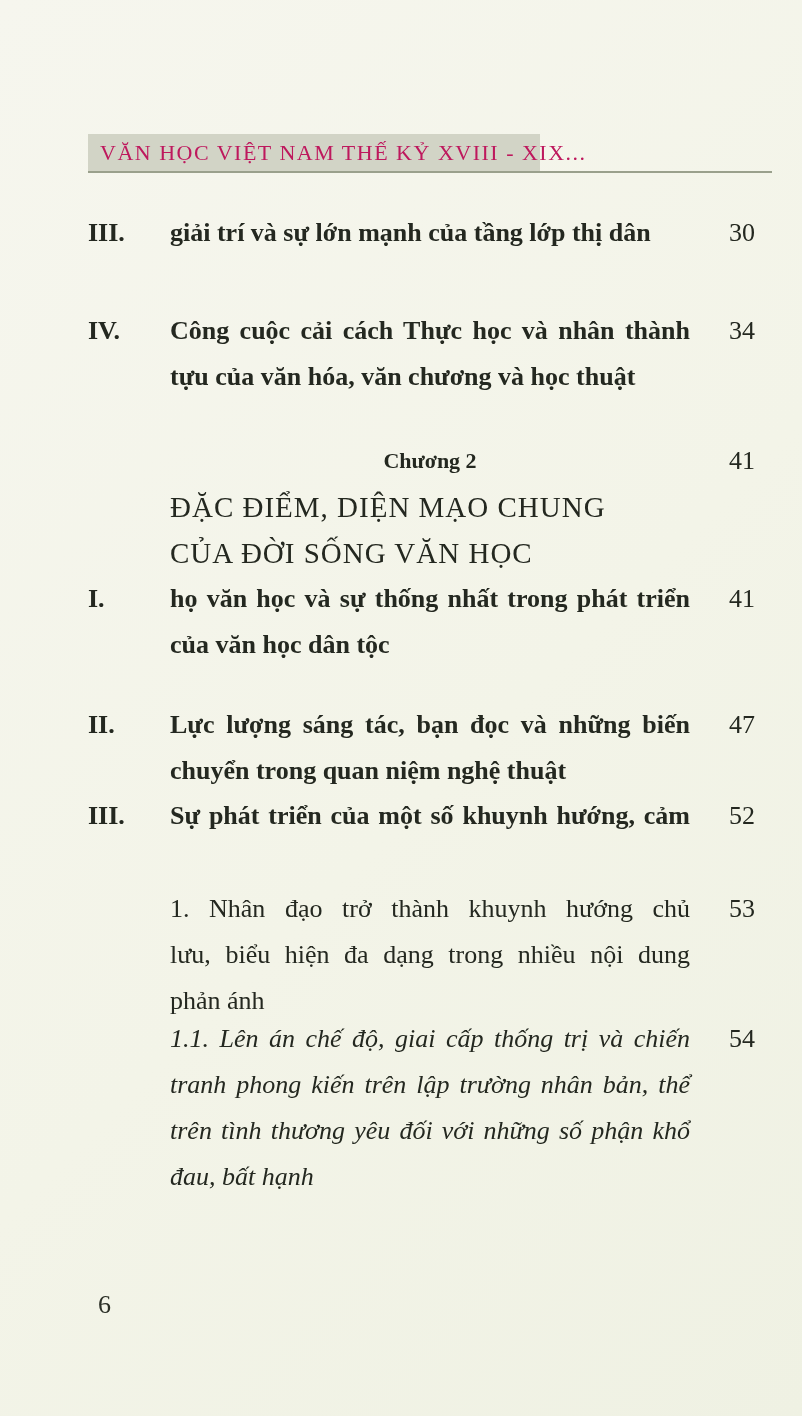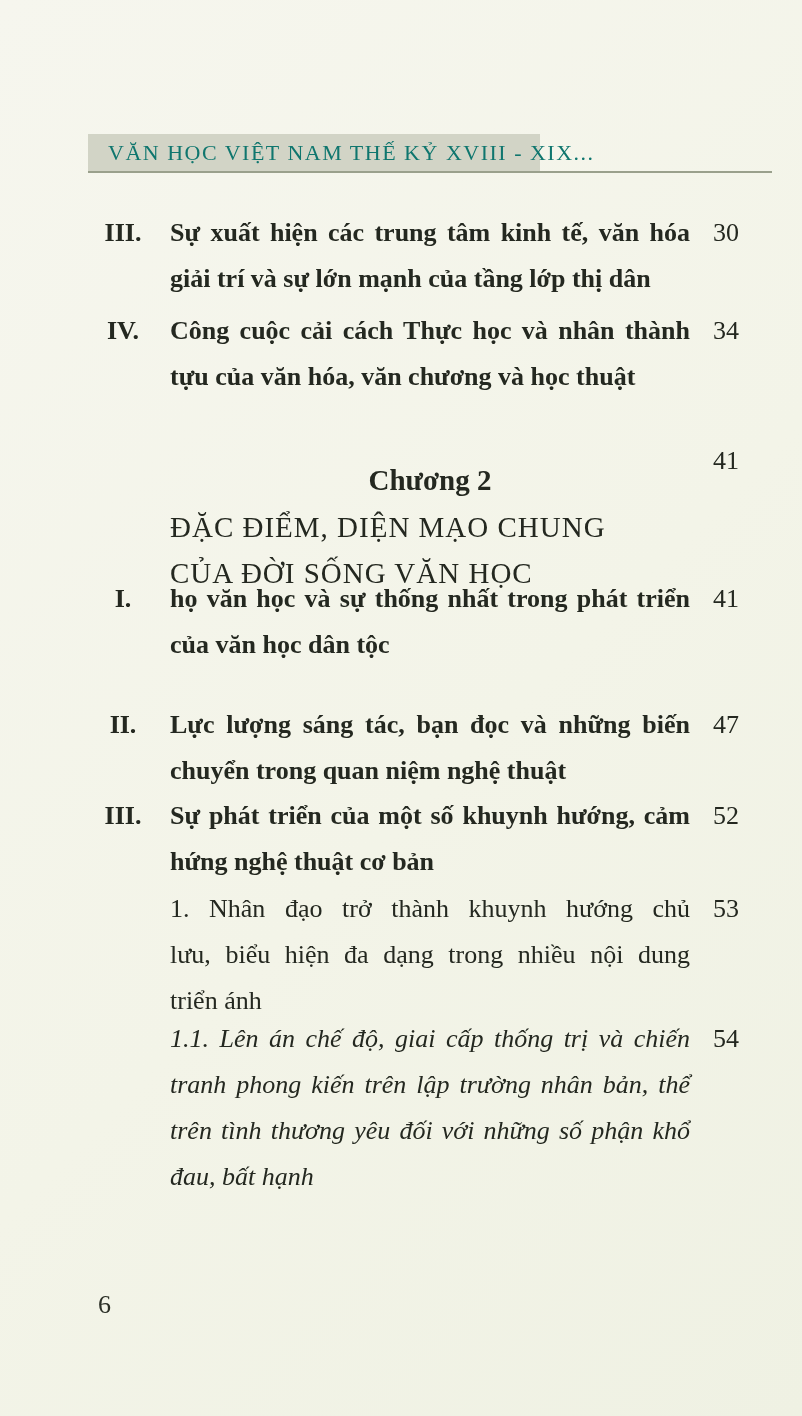--- a/index.html
+++ b/index.html
@@ -14,45 +14,45 @@
     background:linear-gradient(135deg,#f6f6ee 0%,#f3f4e8 55%,#eff1e3 100%);
     color:#242820;
   }
   
   .header-band{
     position:absolute;left:88px;top:134px;width:452px;height:38px;
     background:#d2d4c6;
     display:flex;align-items:center;
   }
   .header-title{
-    font-size:22px;letter-spacing:1.5px;color:#0f766e;
-    padding-left:20px;white-space:nowrap;
+    font-size:22px;letter-spacing:1.5px;color:#be185d;
+    padding-left:12px;white-space:nowrap;
   }
   .header-rule{
     position:absolute;left:88px;top:171px;width:684px;height:2px;
     background:#9aa08c;
   }
   
   .row{position:absolute;left:0;width:802px;font-size:26px;}
   .lbl{
-    position:absolute;left:88px;width:70px;text-align:center;
+    position:absolute;left:88px;width:70px;text-align:left;
     font-weight:bold;line-height:46px;
   }
   .txt{position:absolute;left:170px;width:520px;}
   .line{line-height:46px;}
   .j{text-align:justify;text-align-last:justify;}
   .pg{
-    position:absolute;left:713px;width:58px;text-align:left;
+    position:absolute;left:713px;width:58px;text-align:center;
     line-height:46px;font-size:26px;
   }
   .bold .line{font-weight:bold;}
   .italic .line{font-style:italic;}
   
   .chapter-title{
-    font-size:29px;font-weight:bold;text-align:center;line-height:47px;margin-top:20px;
+    font-size:22px;font-weight:bold;text-align:center;line-height:47px;
   }
   .chapter-sub{
     font-size:29px;text-align:left;line-height:46px;letter-spacing:1px;
   }
   .footer-num{
     position:absolute;left:98px;top:1290px;font-size:26px;color:#2b2f26;
   }
 </style>
 </head>
 <body>
@@ -60,21 +60,20 @@
 <div id="page">
 
   <div class="header-band">
     <span class="header-title">VĂN HỌC VIỆT NAM THẾ KỶ XVIII - XIX...</span>
   </div>
   <div class="header-rule"></div>
 
   <div class="row bold" style="top:210px">
     <span class="lbl">III.</span>
     <div class="txt">
-      <div class="line j">Sự xuất hiện các trung tâm kinh tế, văn hóa</div>
       <div class="line">giải trí và sự lớn mạnh của tầng lớp thị dân</div>
     </div>
     <span class="pg">30</span>
   </div>
 
   <div class="row bold" style="top:308px">
     <span class="lbl">IV.</span>
     <div class="txt">
       <div class="line j">Công cuộc cải cách Thực học và nhân thành</div>
       <div class="line">tựu của văn hóa, văn chương và học thuật</div>
@@ -106,30 +105,29 @@
       <div class="line j">Lực lượng sáng tác, bạn đọc và những biến</div>
       <div class="line">chuyển trong quan niệm nghệ thuật</div>
     </div>
     <span class="pg">47</span>
   </div>
 
   <div class="row bold" style="top:793px">
     <span class="lbl">III.</span>
     <div class="txt">
       <div class="line j">Sự phát triển của một số khuynh hướng, cảm</div>
-      <div class="line">hứng nghệ thuật cơ bản</div>
     </div>
     <span class="pg">52</span>
   </div>
 
   <div class="row" style="top:886px">
     <div class="txt">
       <div class="line j">1. Nhân đạo trở thành khuynh hướng chủ</div>
       <div class="line j">lưu, biểu hiện đa dạng trong nhiều nội dung</div>
-      <div class="line">triển ánh</div>
+      <div class="line">phản ánh</div>
     </div>
     <span class="pg">53</span>
   </div>
 
   <div class="row italic" style="top:1016px">
     <div class="txt">
       <div class="line j">1.1. Lên án chế độ, giai cấp thống trị và chiến</div>
       <div class="line j">tranh phong kiến trên lập trường nhân bản, thể</div>
       <div class="line j">trên tình thương yêu đối với những số phận khổ</div>
       <div class="line">đau, bất hạnh</div>

